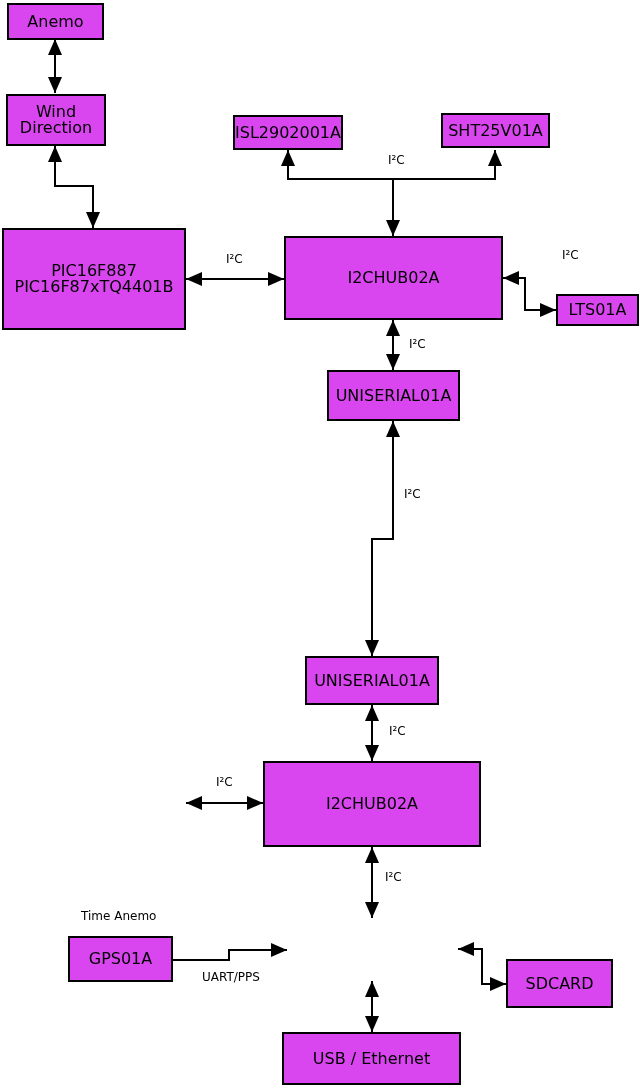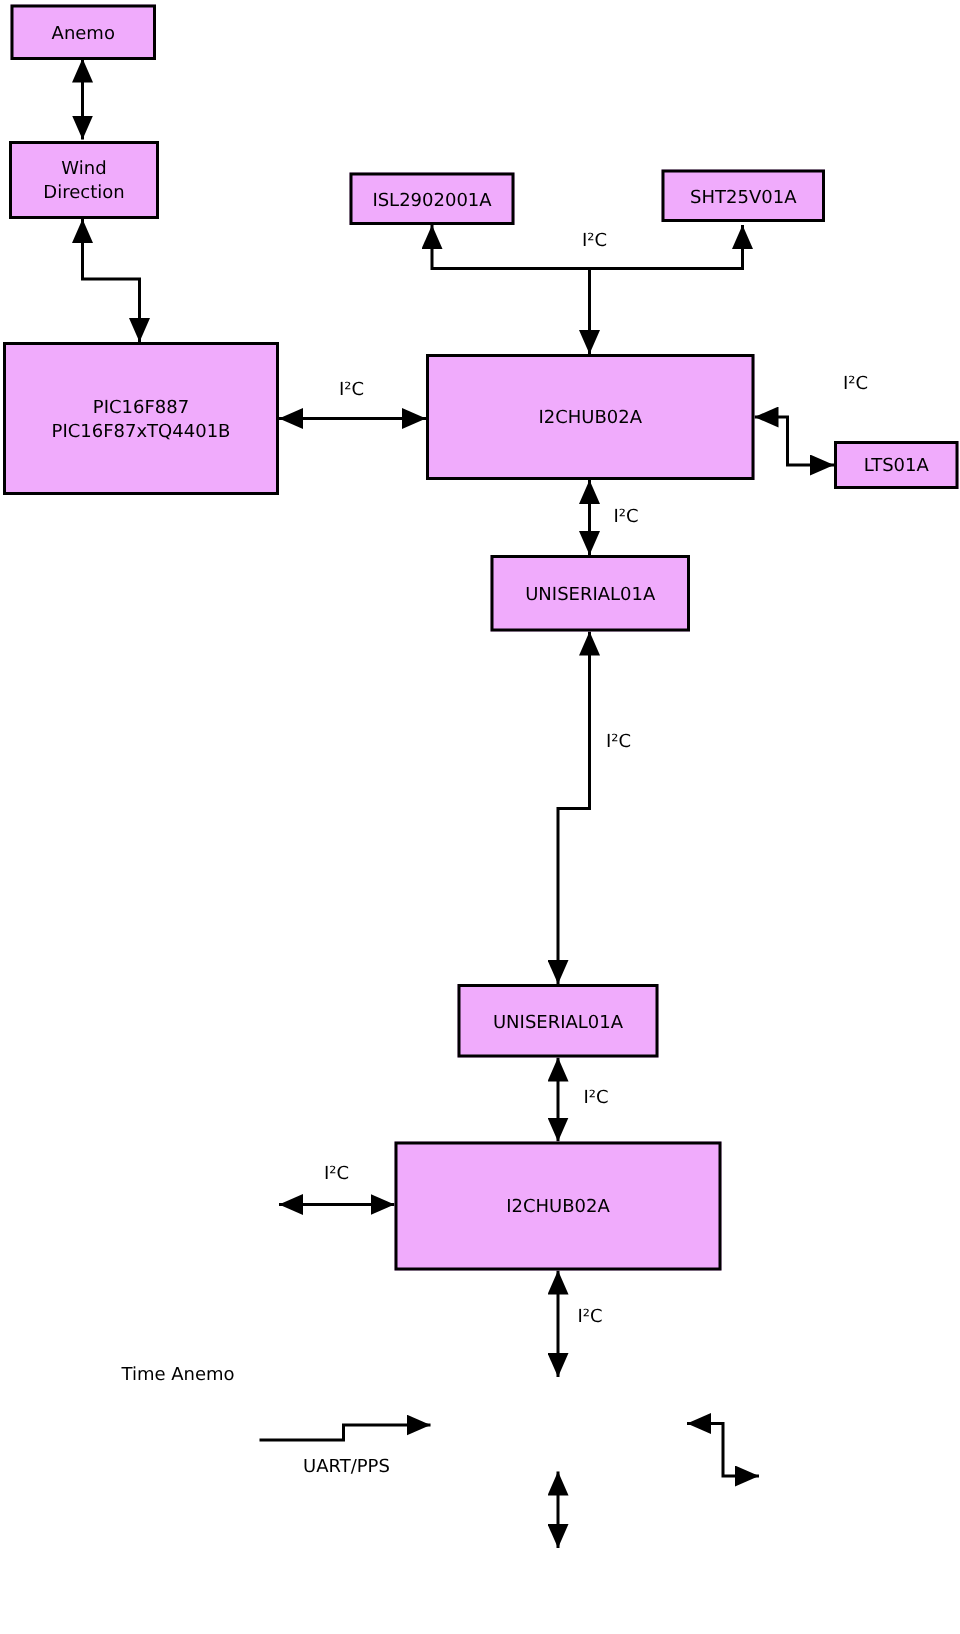--- a/index.html
+++ b/index.html
@@ -17,27 +17,27 @@
     left: 0; top: 0;
     width: 640px; height: 1089px;
   }
   .wire { fill: none; stroke: #000000; stroke-width: 2; }
   .wire.both { marker-start: url(#arr); marker-end: url(#arr); }
   .wire.end  { marker-end: url(#arr); }
   .node {
     position: absolute;
     box-sizing: border-box;
     border: 2px solid #000000;
-    background: #f0abfc;
+    background: #d946ef;
     display: flex;
     flex-direction: column;
     align-items: center;
     justify-content: center;
     text-align: right;
-    font-size: 12px;
+    font-size: 16px;
     line-height: 16px;
     white-space: nowrap;
   }
   .elabel {
     position: absolute;
     font-size: 12px;
     line-height: 13px;
     white-space: nowrap;
   }
 </style>
@@ -104,23 +104,32 @@
 
   <div class="node" style="left:305px;top:656px;width:134px;height:49px">
     <span>UNISERIAL01A</span>
   </div>
 
 
   <div class="node" style="left:263px;top:761px;width:218px;height:86px">
     <span>I2CHUB02A</span>
   </div>
 
+  <div class="node" style="left:68px;top:936px;width:105px;height:46px">
+    <span>GPS01A</span>
+  </div>
 
 
+  <div class="node" style="left:506px;top:959px;width:107px;height:49px">
+    <span>SDCARD</span>
+  </div>
 
+  <div class="node" style="left:282px;top:1032px;width:179px;height:53px">
+    <span>USB / Ethernet</span>
+  </div>
 
   <div class="elabel" style="left:388px;top:154px">I²C</div>
   <div class="elabel" style="left:226px;top:253px">I²C</div>
   <div class="elabel" style="left:562px;top:249px">I²C</div>
   <div class="elabel" style="left:409px;top:338px">I²C</div>
   <div class="elabel" style="left:404px;top:488px">I²C</div>
   <div class="elabel" style="left:389px;top:725px">I²C</div>
   <div class="elabel" style="left:216px;top:776px">I²C</div>
   <div class="elabel" style="left:385px;top:871px">I²C</div>
   <div class="elabel" style="left:81px;top:910px">Time Anemo</div>

